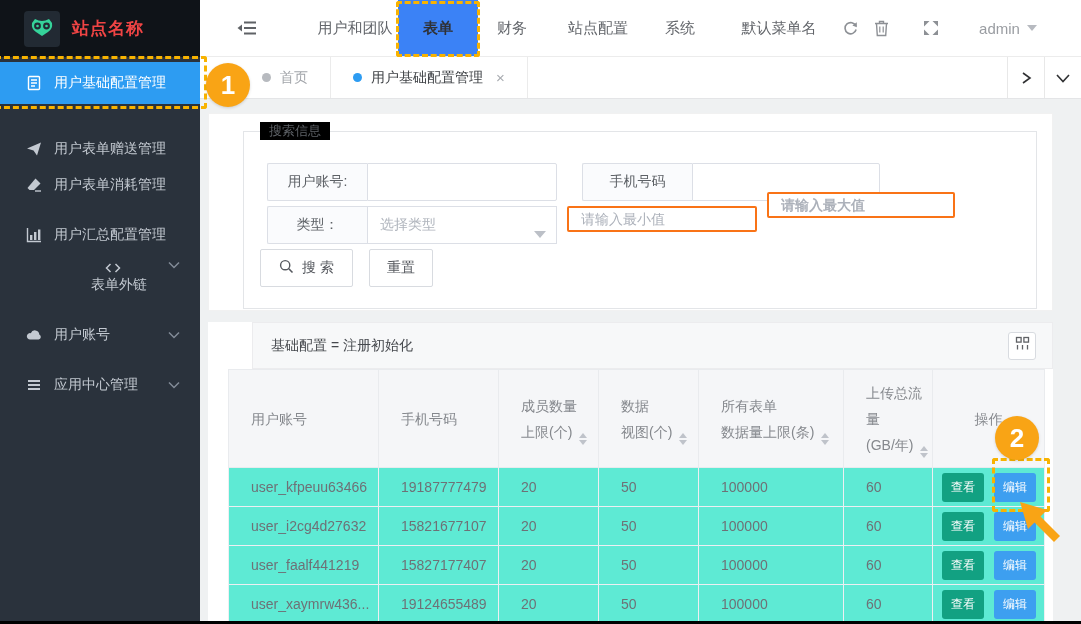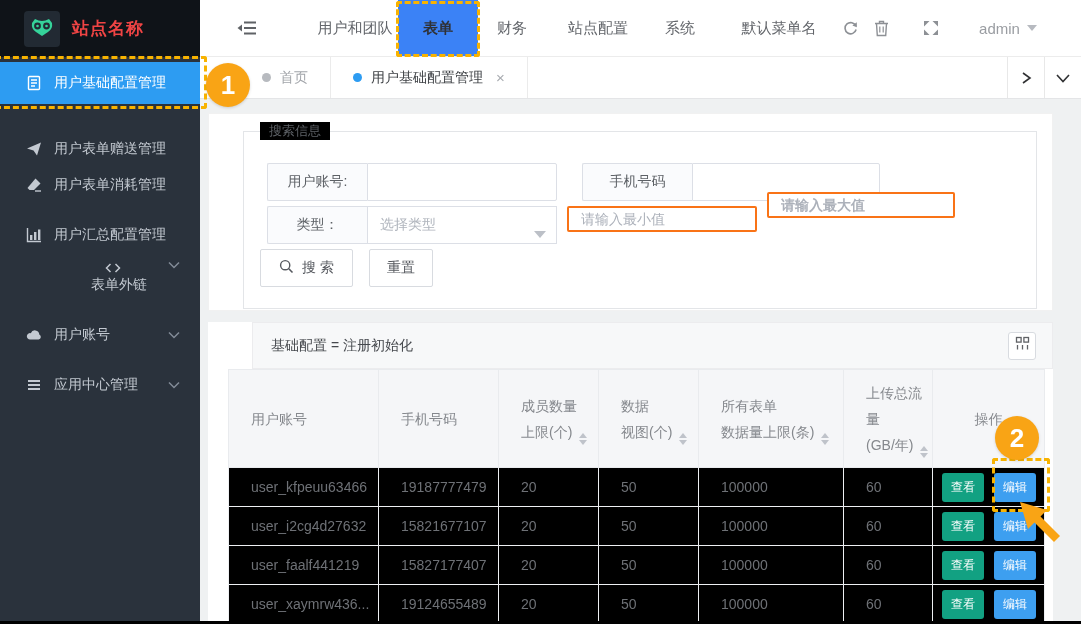--- a/index.html
+++ b/index.html
@@ -50,21 +50,21 @@
   .sel-caret { position:absolute; right:10px; bottom:5px; width:0; height:0; border-left:6px solid transparent; border-right:6px solid transparent; border-top:7px solid #bcc0c7; }
   .inp { position:absolute; height:26px; border:2px solid #f97316; border-radius:2px; padding:0 12px; font-size:14px; outline:none; }
   .btn-plain { position:absolute; height:38px; background:#fff; border:1px solid #d8dbe0; border-radius:2px; display:flex; align-items:center; justify-content:center; gap:8px; font-size:14px; color:#55585e; cursor:pointer; }
 
   
   .t-title { height:47px; background:#f7f8f9; border:1px solid #ececee; display:flex; align-items:center; justify-content:space-between; padding:0 16px 0 18px; }
   .t-title-text { font-size:14px; color:#45484d; }
   .col-btn { width:28px; height:28px; background:#fff; border:1px solid #d8dbe0; border-radius:3px; display:flex; align-items:center; justify-content:center; cursor:pointer; }
   table.grid { position:absolute; left:20px; top:47px; width:816px; border-collapse:collapse; table-layout:fixed; }
   .grid th { height:98px; font-weight:normal; color:#85888d; font-size:14px; text-align:left; padding-left:22px; vertical-align:middle; line-height:26px; background:#f5f6f8; border:1px solid #e9ebee; }
-  .grid td { height:39px; font-size:14px; color:#6e7176; padding-left:22px; border:1px solid #edeff2; background:#000000; white-space:nowrap; overflow:hidden; }
+  .grid td { height:39px; font-size:14px; color:#6e7176; padding-left:22px; border:1px solid #edeff2; background:#5eead4; white-space:nowrap; overflow:hidden; }
   .grid th.op { text-align:center; padding-left:0; }
   .caret-wrap { display:inline-flex; flex-direction:column; margin-left:7px; vertical-align:-1px; cursor:pointer; }
   .caret-up { width:0; height:0; border-left:4px solid transparent; border-right:4px solid transparent; border-bottom:5px solid #bfc3ca; margin-bottom:2px; }
   .caret-dn { width:0; height:0; border-left:4px solid transparent; border-right:4px solid transparent; border-top:5px solid #bfc3ca; }
   td.action-cell { padding:0 6px 0 0; }
   .action-wrap { display:flex; justify-content:flex-end; gap:10px; padding-right:2px; }
   .btn-sm { border:none; border-radius:3px; color:#fff; font-size:12px; padding:6px 9px; cursor:pointer; font-family:inherit; }
   .btn-view { background:#12a182; }
   .btn-edit { background:#3d9ff0; }
 

